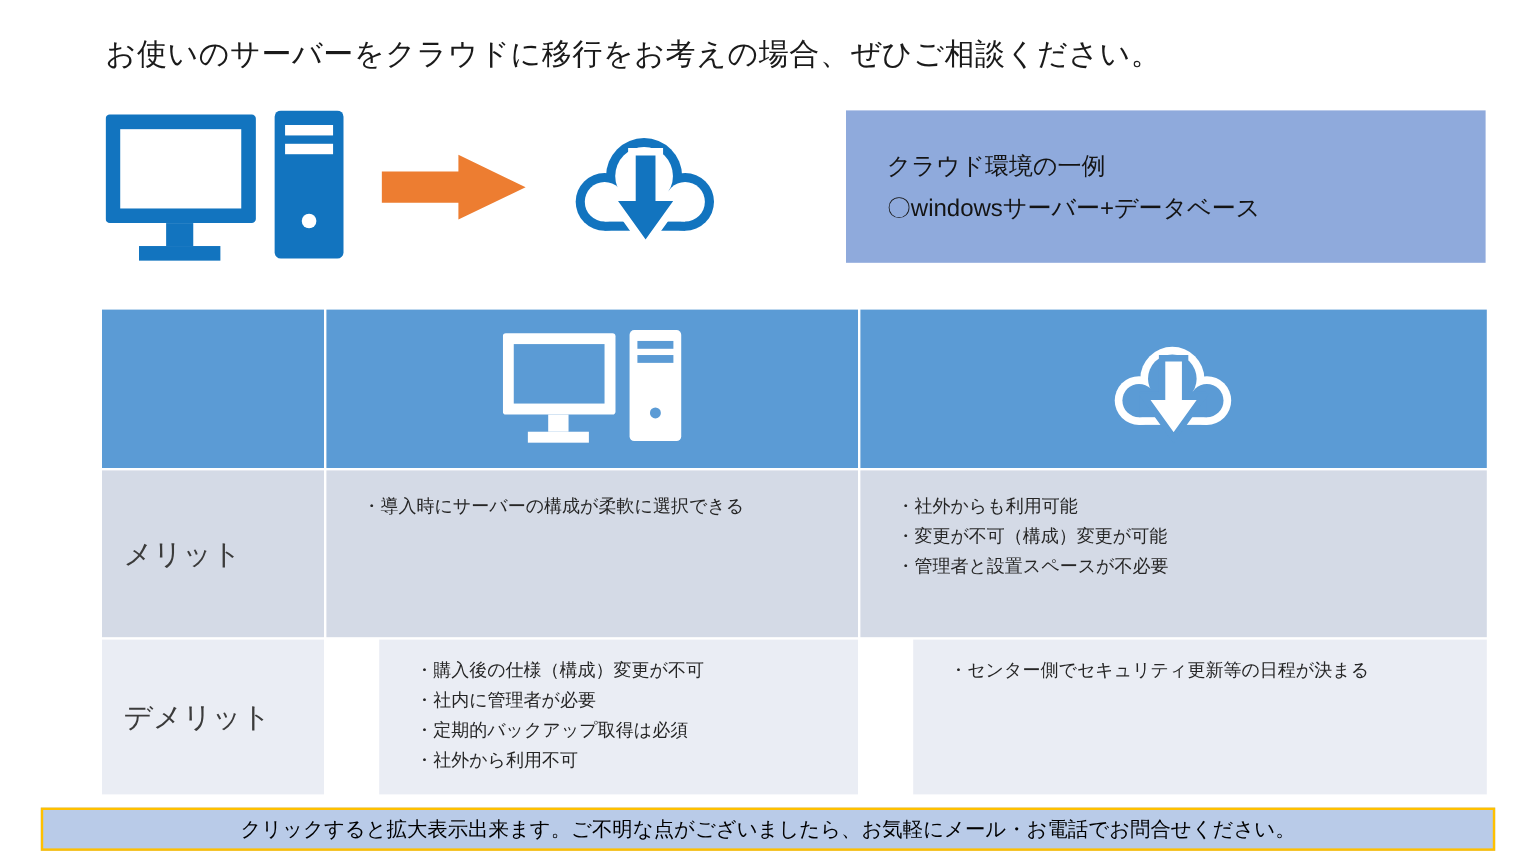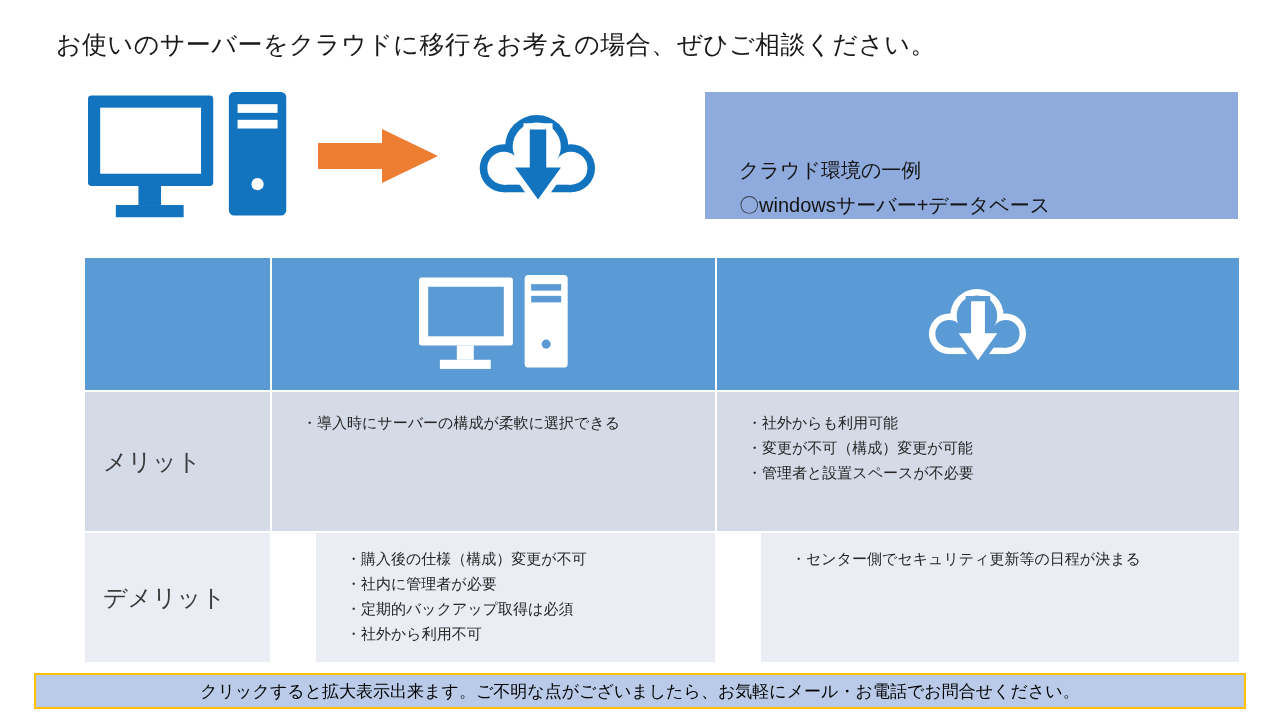--- a/index.html
+++ b/index.html
@@ -15,39 +15,39 @@
   }
   *{box-sizing:border-box;margin:0;padding:0;}
   html,body{width:1280px;height:720px;}
   body{
     font-family:"Liberation Sans","DejaVu Sans",sans-serif;
     background:#ffffff;
     position:relative;
     overflow:hidden;
     color:var(--text-dark);
   }
-  .title{position:absolute;left:56px;top:28px;font-size:25px;letter-spacing:.5px;color:#1a1a1a;}
+  .title{position:absolute;left:88px;top:28px;font-size:25px;letter-spacing:.5px;color:#1a1a1a;}
 
   .graphic{position:absolute;}
   .g-computer{left:88px;top:92px;width:200px;}
   .g-arrow{left:318px;top:127px;width:122px;}
   .g-cloud{left:462px;top:96px;width:152px;}
 
   .ic{display:block;width:100%;height:auto;}
   .blue-icon{--ic-fg:var(--accent-blue);--ic-bg:#ffffff;}
   .white-icon{--ic-fg:#ffffff;--ic-bg:var(--header-blue);}
   .ic .fg{fill:var(--ic-fg);}
   .ic .bg{fill:var(--ic-bg);}
   .ic .arrow-shape{fill:var(--ic-fg);stroke:var(--ic-bg);stroke-width:5;stroke-linejoin:miter;}
   .ic-orange{fill:var(--arrow-orange);}
 
   .info-box{
     position:absolute;left:705px;top:92px;width:533px;height:127px;
     background:var(--info-box-blue);
-    display:flex;flex-direction:column;justify-content:flex-end;gap:8px;
+    display:flex;flex-direction:column;justify-content:center;gap:8px;
     padding-left:34px;
   }
   .info-box .info-line{font-size:20px;color:#141414;}
 
   .table{
     position:absolute;left:85px;top:258px;width:1154px;
     display:grid;
     grid-template-columns:185px 443px 522px;
     grid-template-rows:132px 139px 129px;
     gap:2px;background:#ffffff;

